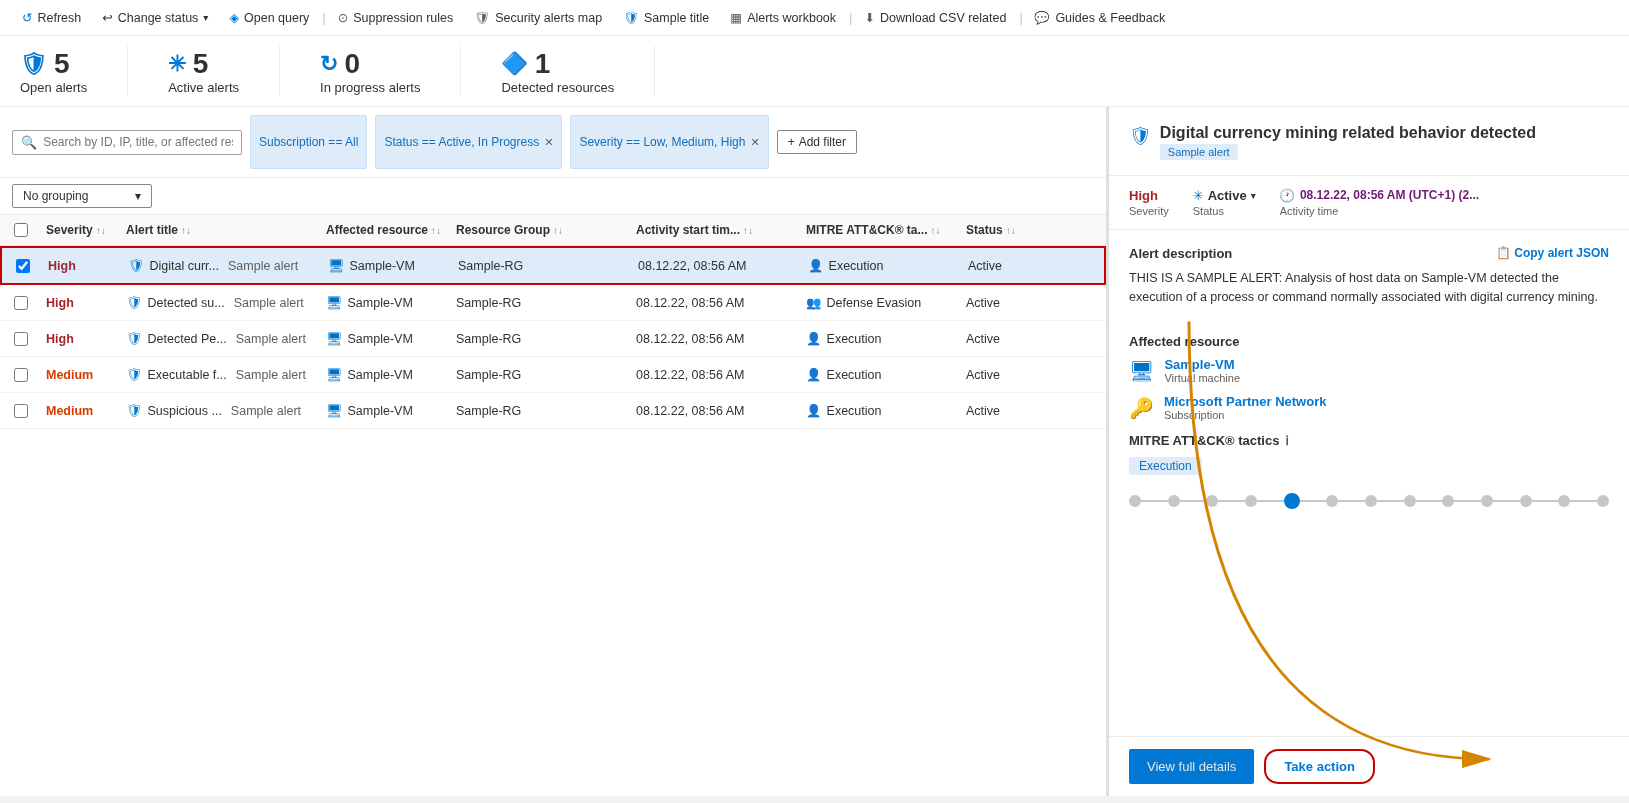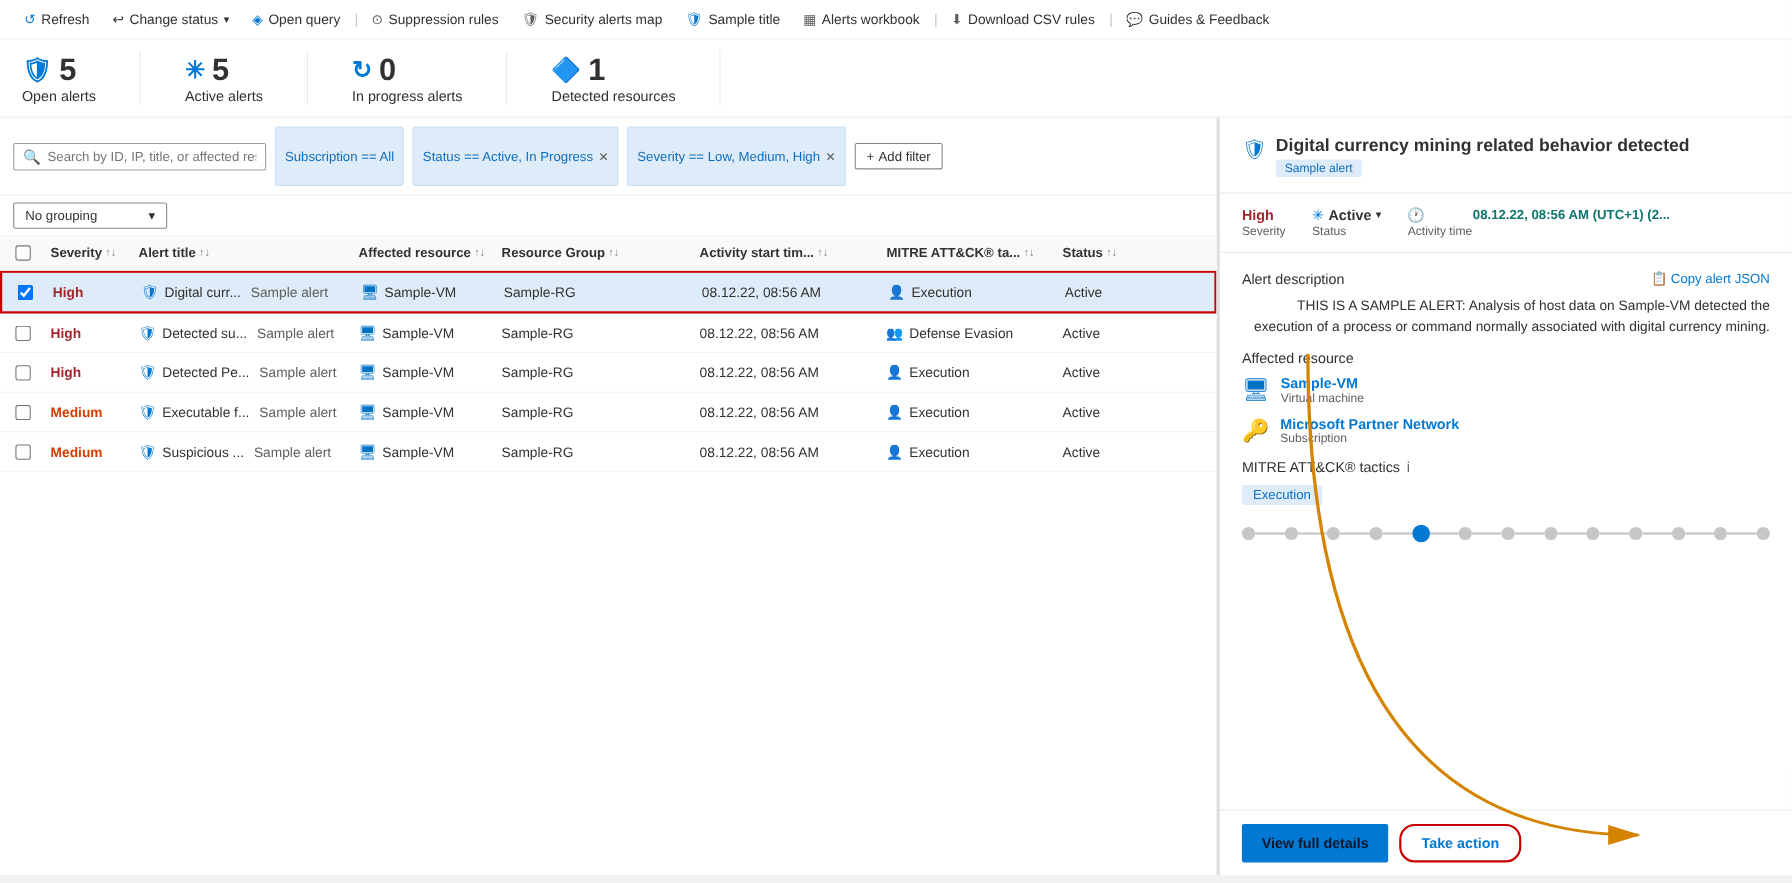--- a/index.html
+++ b/index.html
@@ -247,52 +247,51 @@
       display: flex;
       gap: 24px;
       padding: 12px 20px;
       border-bottom: 1px solid #edebe9;
       align-items: flex-start;
     }
     .meta-item { display: flex; flex-direction: column; gap: 2px; }
     .meta-label { font-size: 11px; color: #605e5c; }
     .meta-value { font-size: 13px; font-weight: 600; color: #323130; }
     .meta-value.high { color: #a4262c; }
-    .meta-value.time { color: #0f766e; font-size: 12px; margin-left: 39px; }
+    .meta-value.time { color: #701a75; font-size: 12px; }
     .status-dropdown { display: flex; align-items: center; gap: 4px; cursor: pointer; }
 
     .detail-body {
       flex: 1;
       overflow-y: auto;
       padding: 16px 20px;
     }
     .section-title {
       font-size: 13px;
-      font-weight: 400;
+      font-weight: 700;
       color: #323130;
       margin-bottom: 8px;
       display: flex;
       align-items: center;
       gap: 6px;
     }
     .copy-link {
       font-size: 12px;
       color: #0078d4;
       cursor: pointer;
       margin-left: auto;
       display: flex;
       align-items: center;
       gap: 3px;
     }
     .description-text {
       font-size: 12.5px;
       color: #323130;
       line-height: 1.5;
-      margin-bottom: 12px;
-      text-align: right;
+      margin-bottom: 28px;
     }
 
     .resource-item {
       display: flex;
       align-items: center;
       gap: 10px;
       margin-bottom: 10px;
     }
     .resource-icon-vm { font-size: 20px; color: #0072c6; }
     .resource-icon-key { font-size: 20px; color: #ffb900; }
@@ -337,27 +336,27 @@
 
     .detail-footer {
       display: flex;
       padding: 12px 20px;
       gap: 10px;
       border-top: 1px solid #edebe9;
       background: #fff;
     }
     .btn-primary {
       background: #0078d4;
-      color: #0f172a;
+      color: #e5e5e5;
       border: none;
       padding: 8px 18px;
       border-radius: 2px;
       font-size: 13px;
       cursor: pointer;
-      font-weight: 700;
+      font-weight: 400;
     }
     .btn-secondary {
       background: #fff;
       color: #0078d4;
       border: 2px solid #c80000;
       padding: 8px 18px;
       border-radius: 14px;
       font-size: 13px;
       cursor: pointer;
       font-weight: 600;
@@ -408,21 +407,21 @@
     <span style="color:#0078d4;">🛡</span>
     <span>Sample title</span>
   </div>
   <div class="toolbar-item">
     <span style="color:#605e5c;">▦</span>
     <span>Alerts workbook</span>
   </div>
   <span class="toolbar-divider">|</span>
   <div class="toolbar-item">
     <span style="color:#605e5c;">⬇</span>
-    <span>Download CSV rules</span>
+    <span>Download CSV related</span>
   </div>
   <span class="toolbar-divider">|</span>
   <div class="toolbar-item">
     <span style="color:#605e5c;">💬</span>
     <span>Guides &amp; Feedback</span>
   </div>
 </div>
 
 <div class="stats-bar">
   <div class="stat-item">

